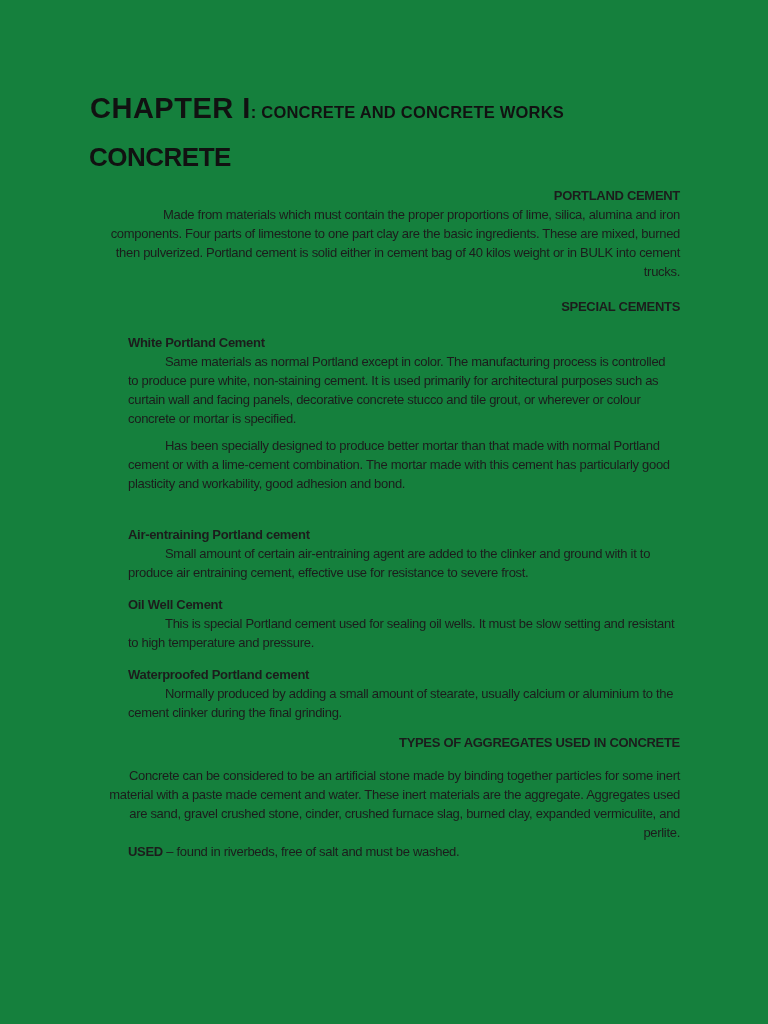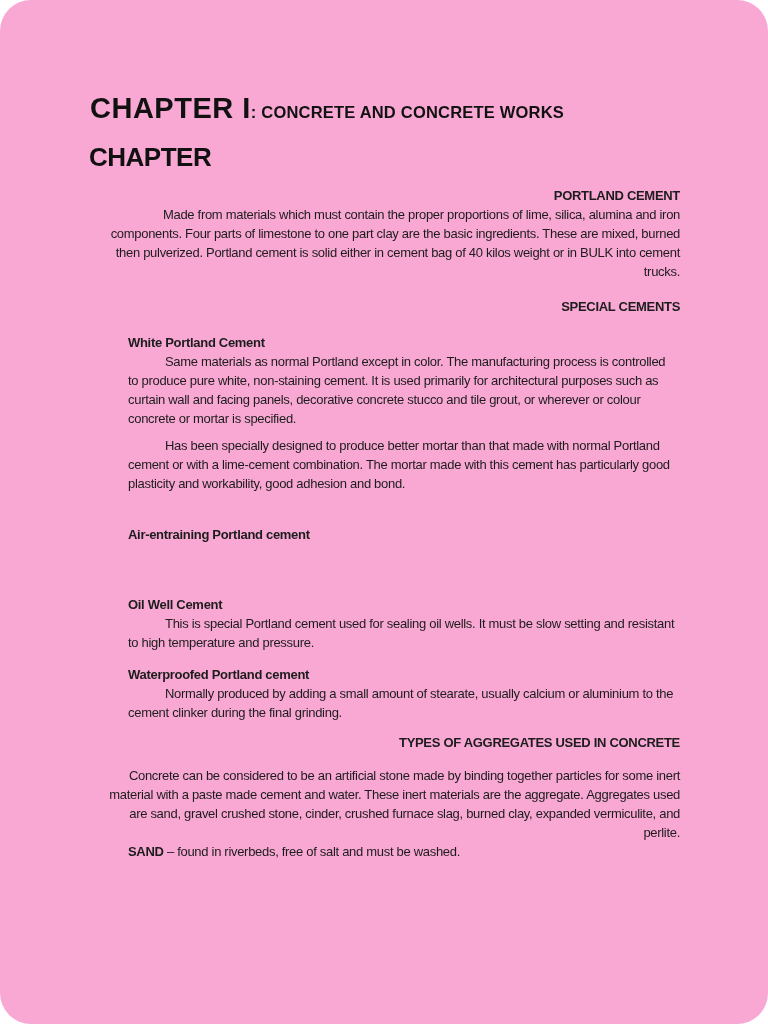--- a/index.html
+++ b/index.html
@@ -1,25 +1,24 @@
 <!DOCTYPE html>
 <html><head>
 <meta charset="utf-8">
 <style>
   * { margin: 0; padding: 0; box-sizing: border-box; }
   html, body { background: #ffffff; }
   .page {
     position: relative;
     width: 768px;
     height: 1024px;
-    background: #f9a8d4;
+    background: #15803d;
     font-family: "Liberation Sans", sans-serif;
     color: #1c1c1c;
     overflow: hidden;
-    border-radius: 31px;
   }
   .block { position: absolute; }
   .body-text {
     font-size: 13px;
     line-height: 19px;
     letter-spacing: -0.3px;
     color: #1c1c1c;
   }
   .bold { font-weight: bold; }
 
@@ -64,54 +63,55 @@
 </style>
 </head>
 <body>
 
 <div class="page">
 
   <div class="block chapter-line">
     <span class="chapter-big">CHAPTER I</span><span class="chapter-small">: CONCRETE AND CONCRETE WORKS</span>
   </div>
 
-  <div class="block cements-title">CHAPTER</div>
+  <div class="block cements-title">CONCRETE</div>
 
   <div class="block main-col sec-portland body-text">
     <div class="bold">PORTLAND CEMENT</div>
     <div>Made from materials which must contain the proper proportions of lime, silica, alumina and iron components. Four parts of limestone to one part clay are the basic ingredients. These are mixed, burned then pulverized. Portland cement is solid either in cement bag of 40 kilos weight or in BULK into cement trucks.</div>
   </div>
 
   <div class="block sub-col sub-white body-text">
     <div class="bold">White Portland Cement</div>
     <div class="para">Same materials as normal Portland except in color. The manufacturing process is controlled to produce pure white, non-staining cement. It is used primarily for architectural purposes such as curtain wall and facing panels, decorative concrete stucco and tile grout, or wherever or colour concrete or mortar is specified.</div>
   </div>
 
   <div class="block main-col sec-special body-text bold">SPECIAL CEMENTS</div>
 
   <div class="block sub-col sub-masonry body-text">
     <div class="para">Has been specially designed to produce better mortar than that made with normal Portland cement or with a lime-cement combination. The mortar made with this cement has particularly good plasticity and workability, good adhesion and bond.</div>
   </div>
 
   <div class="block sub-col sub-air body-text">
     <div class="bold">Air-entraining Portland cement</div>
+    <div class="para">Small amount of certain air-entraining agent are added to the clinker and ground with it to produce air entraining cement, effective use for resistance to severe frost.</div>
   </div>
 
   <div class="block sub-col sub-oil body-text">
     <div class="bold">Oil Well Cement</div>
     <div class="para">This is special Portland cement used for sealing oil wells. It must be slow setting and resistant to high temperature and pressure.</div>
   </div>
 
   <div class="block sub-col sub-water body-text">
     <div class="bold">Waterproofed Portland cement</div>
     <div class="para">Normally produced by adding a small amount of stearate, usually calcium or aluminium to the cement clinker during the final grinding.</div>
   </div>
 
   <div class="block main-col sec-types body-text bold">TYPES OF AGGREGATES USED IN CONCRETE</div>
 
   <div class="block main-col sec-agg-intro body-text">Concrete can be considered to be an artificial stone made by binding together particles for some inert material with a paste made cement and water. These inert materials are the aggregate. Aggregates used are sand, gravel crushed stone, cinder, crushed furnace slag, burned clay, expanded vermiculite, and perlite.</div>
 
   <div class="block sub-col sec-agg-items body-text">
-    <div class="agg-line"><span class="bold">SAND</span><span> – found in riverbeds, free of salt and must be washed.</span></div>
+    <div class="agg-line"><span class="bold">USED</span><span> – found in riverbeds, free of salt and must be washed.</span></div>
   </div>
 
 
 </div>
 
 </body></html>

